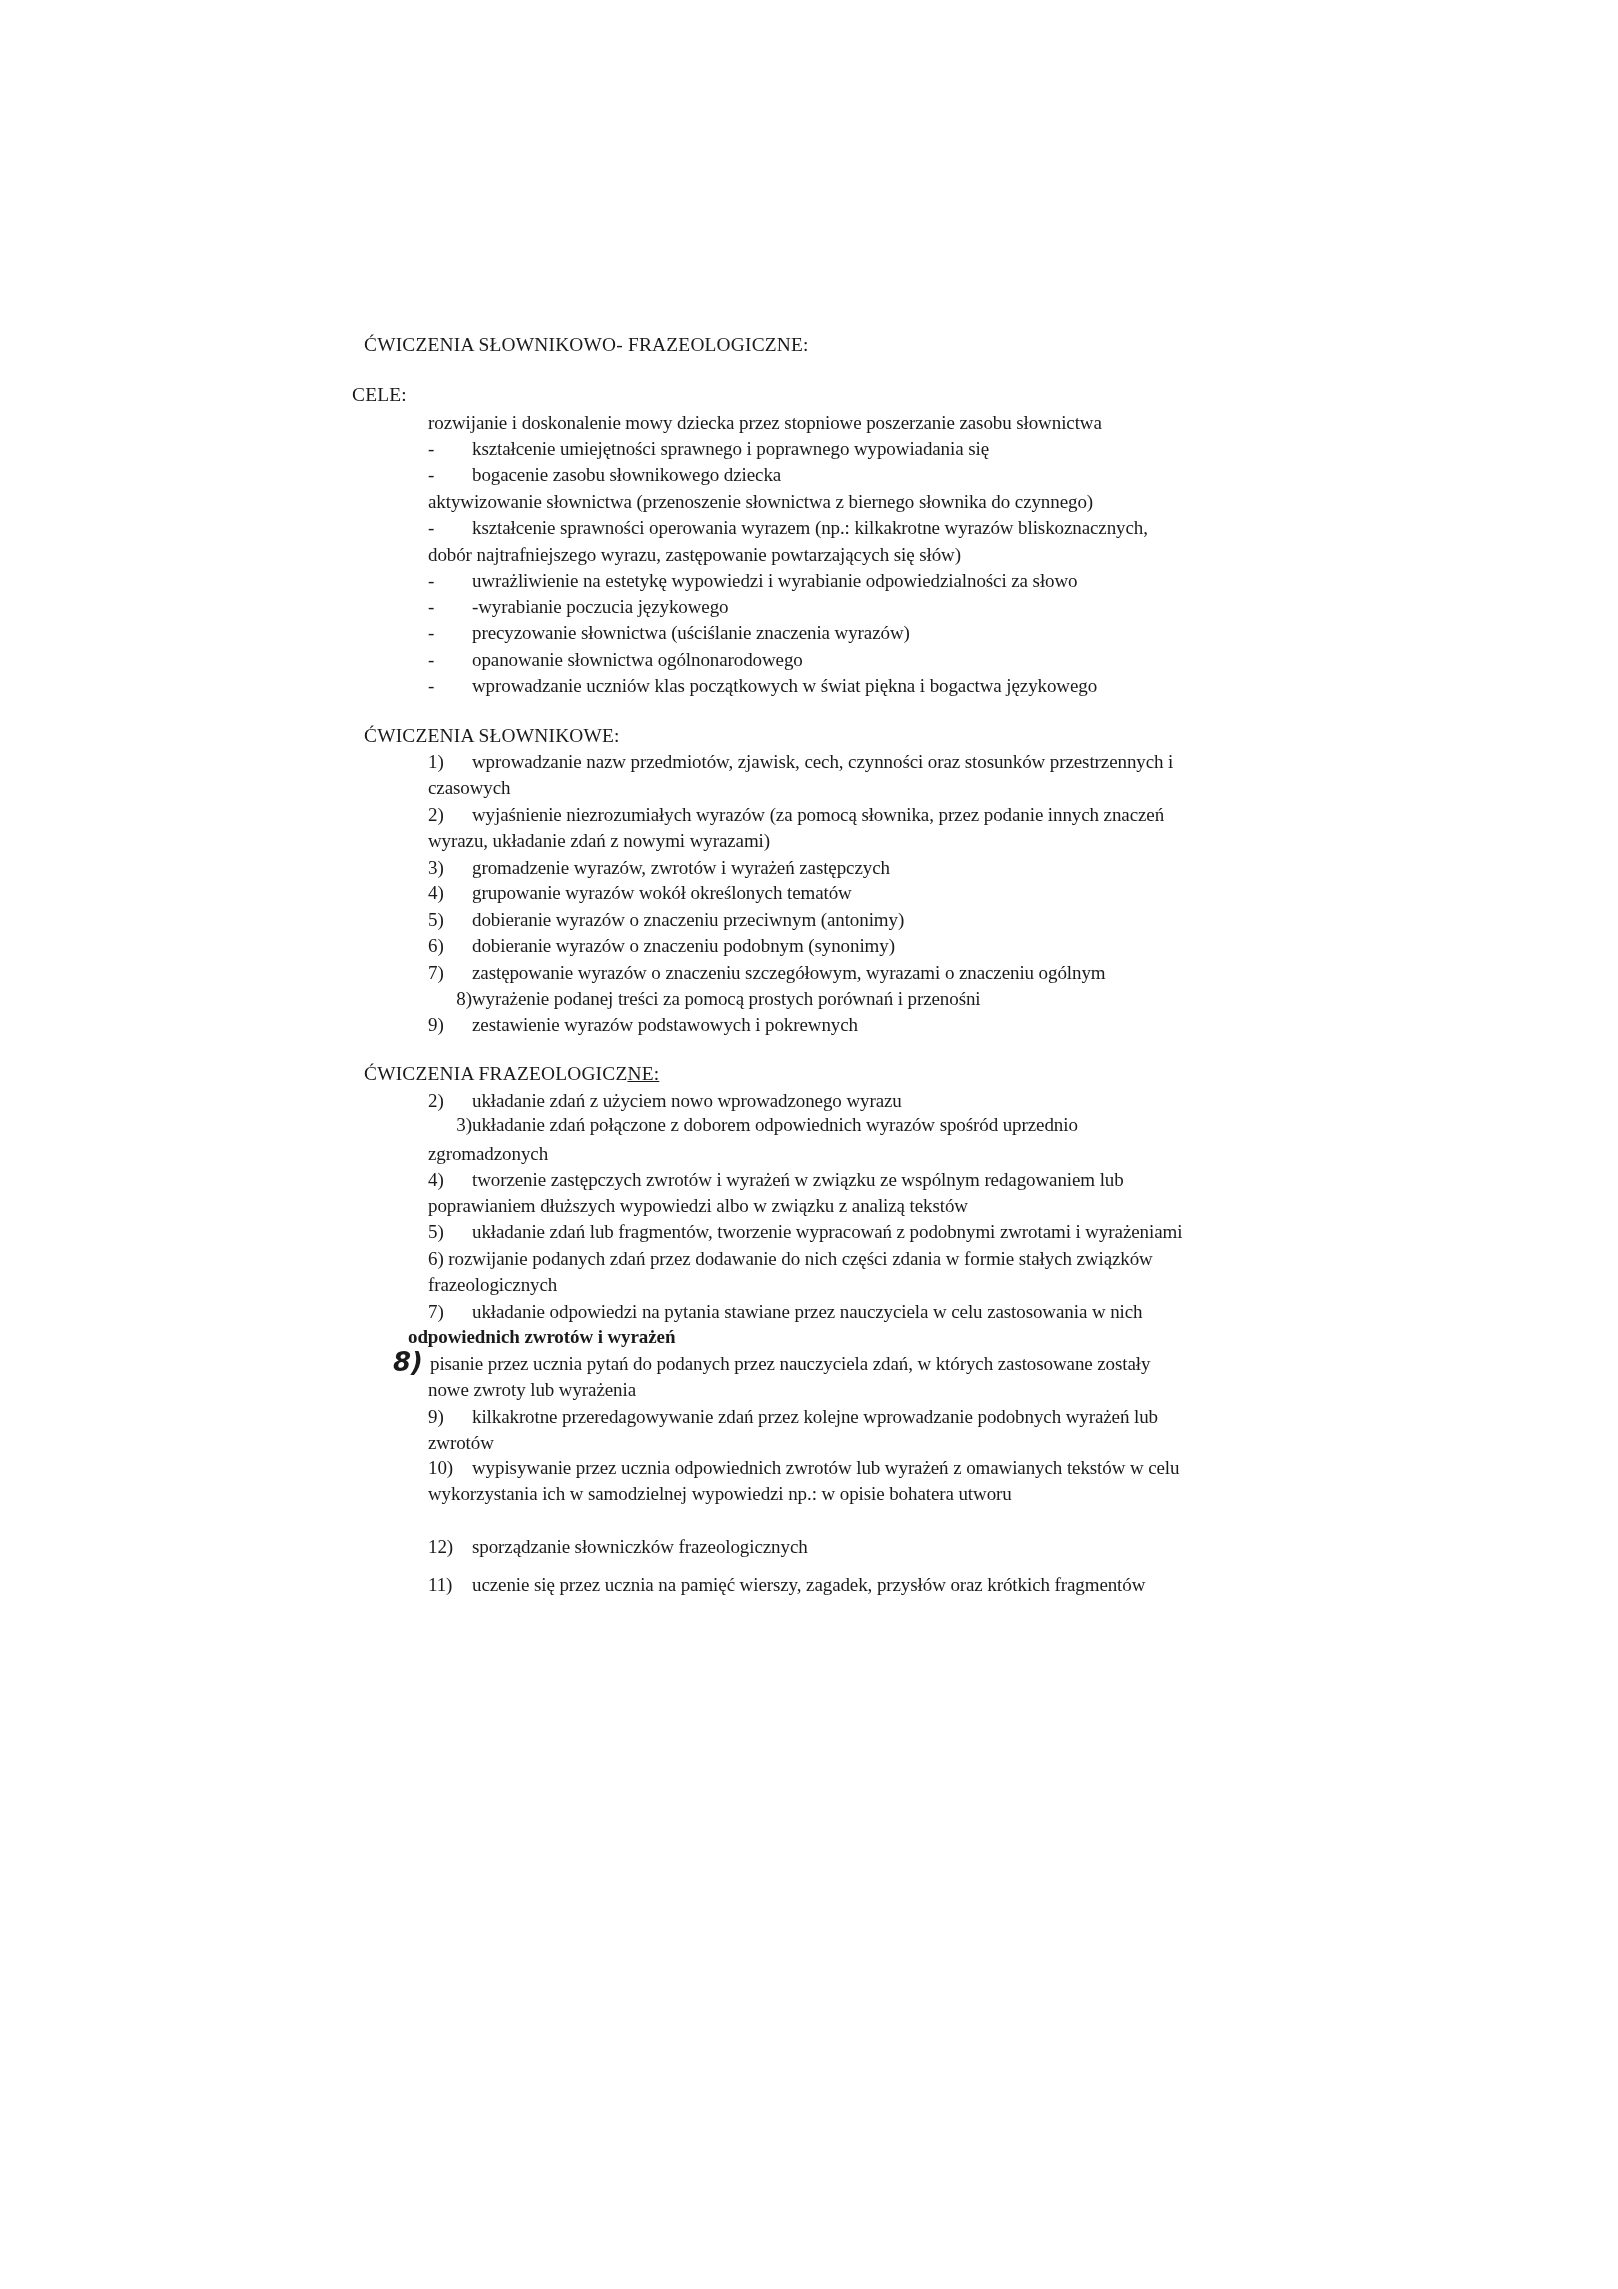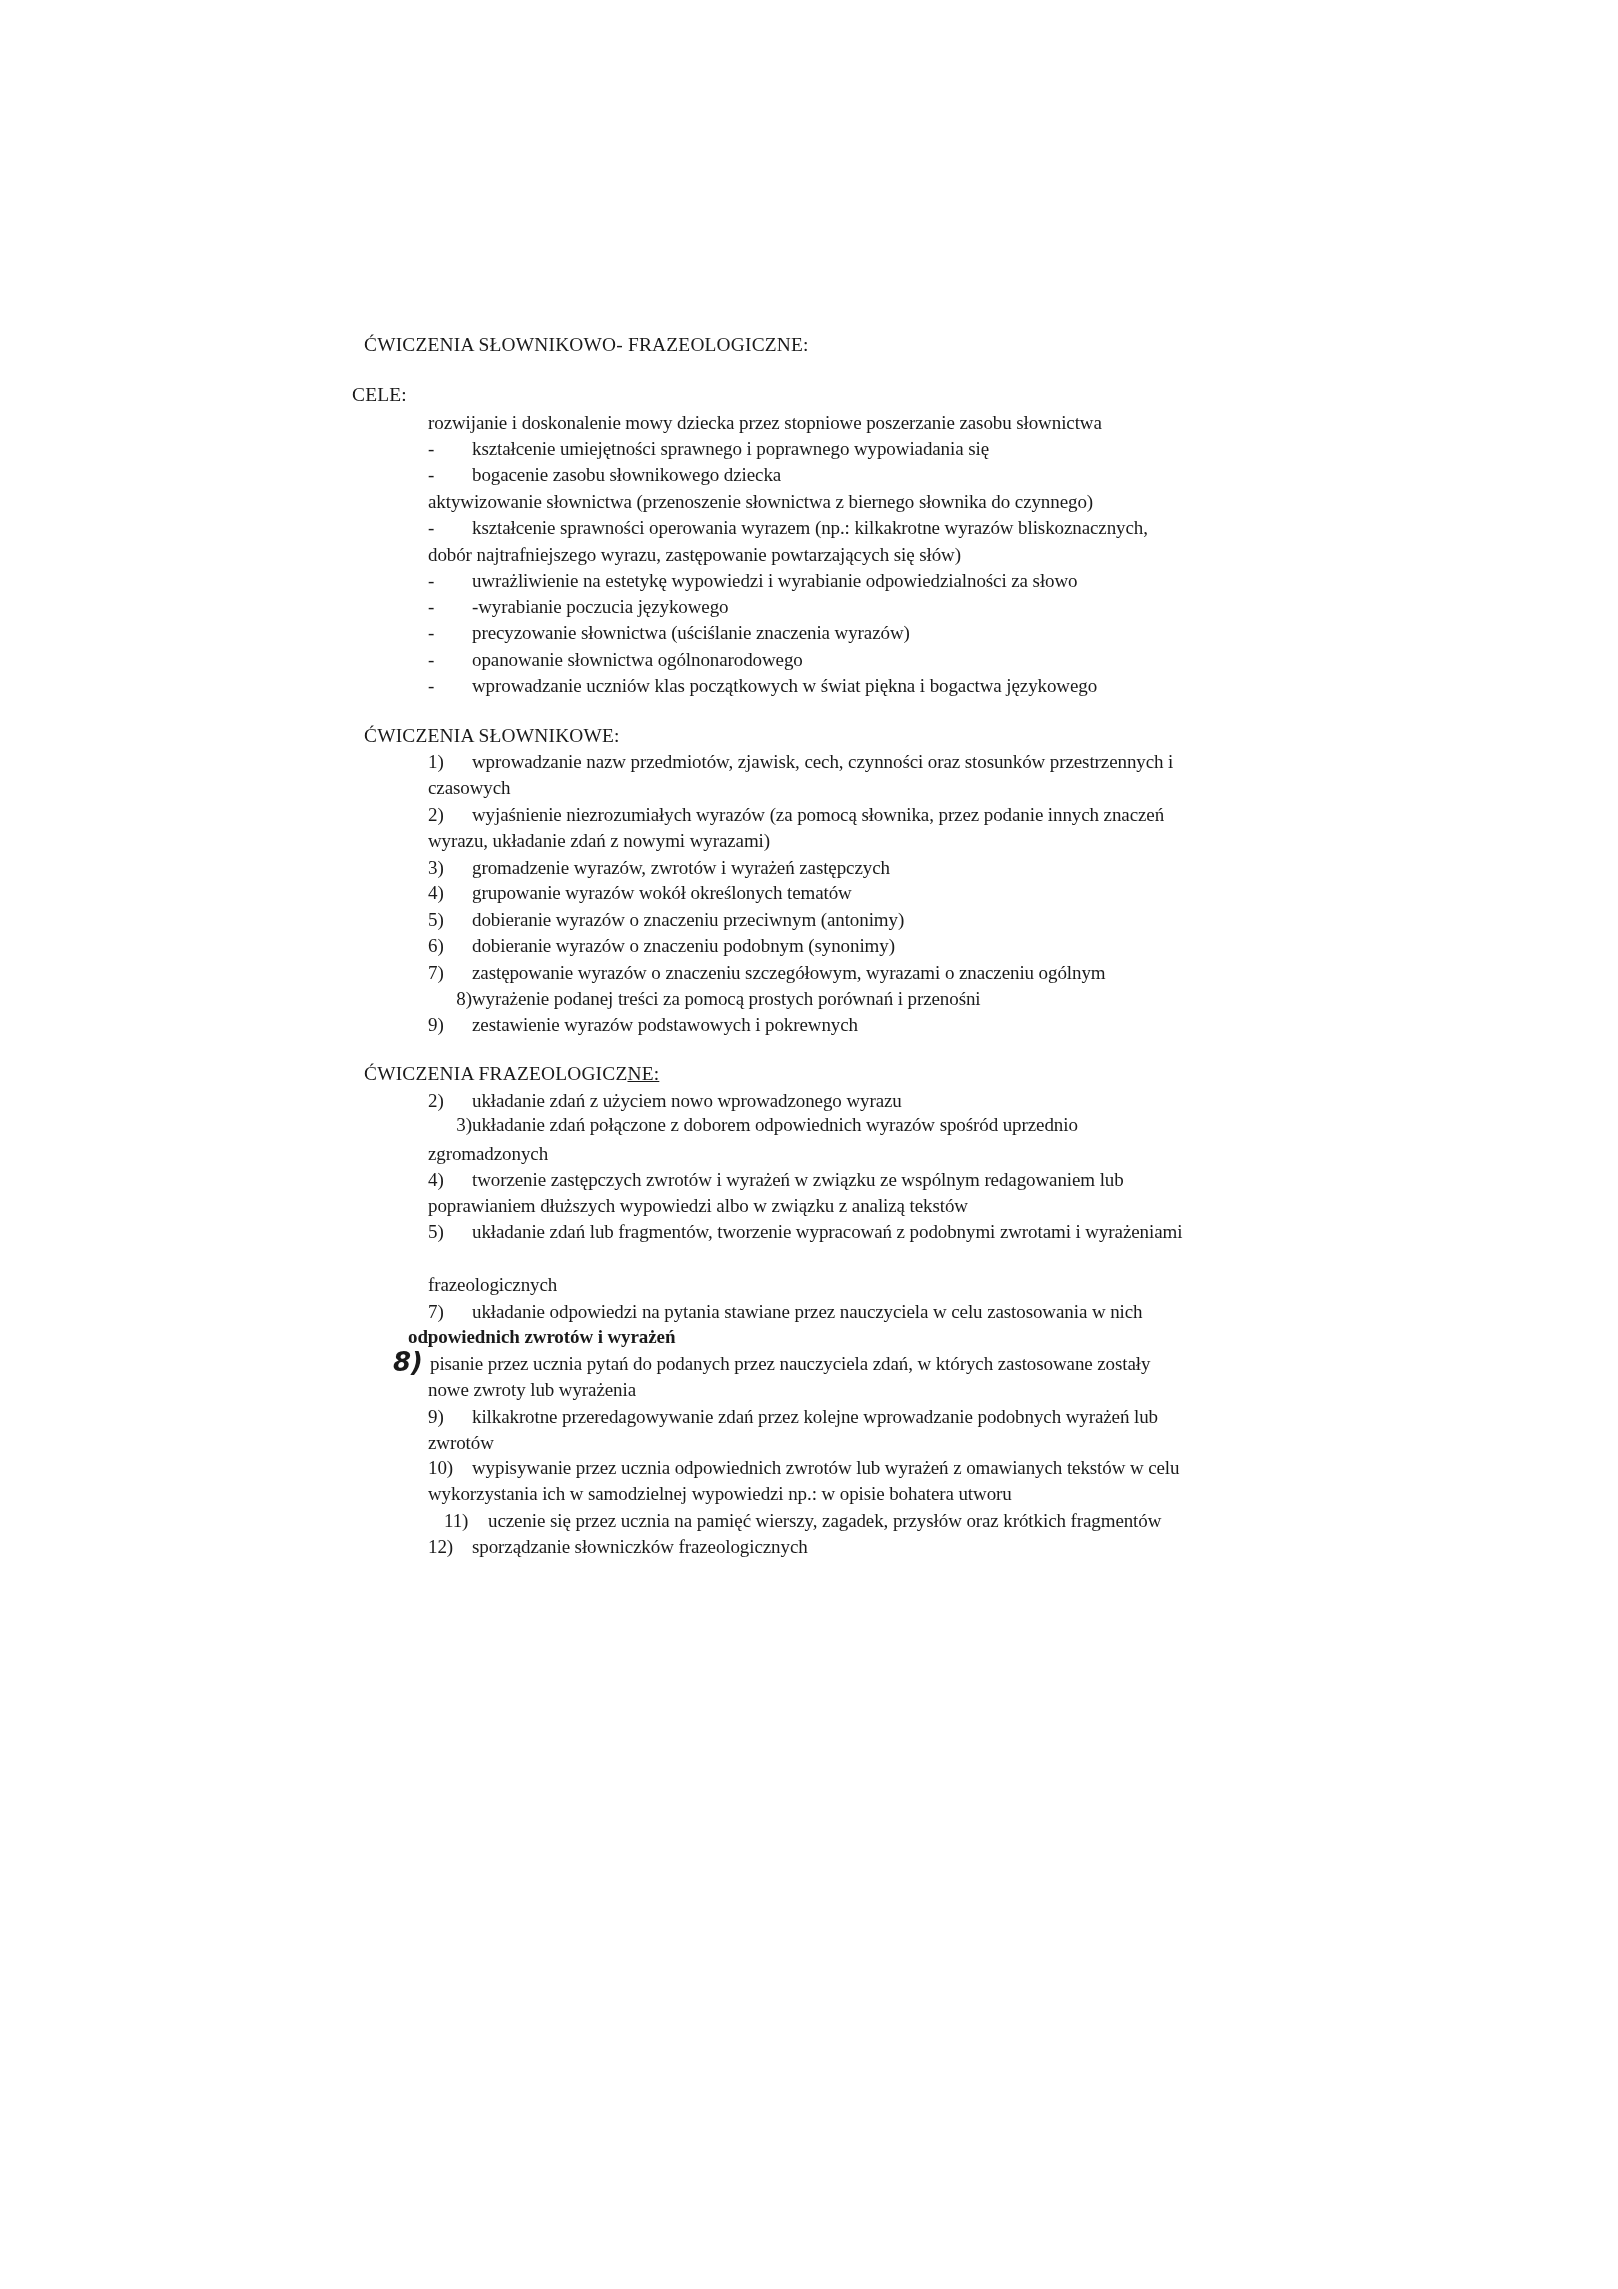--- a/index.html
+++ b/index.html
@@ -64,33 +64,34 @@
   <div class="line" style="left:428px; top:1088px;"><span class="num">2)</span><span>układanie zdań z użyciem nowo wprowadzonego wyrazu</span></div>
 
   <div class="line" style="left:428px; top:1112px;text-align:right;"><span class="num">3)</span><span>układanie zdań połączone z doborem odpowiednich wyrazów spośród uprzednio</span></div>
   <div class="line" style="left:428px; top:1141px;">zgromadzonych</div>
 
   <div class="line" style="left:428px; top:1167px;"><span class="num">4)</span><span>tworzenie zastępczych zwrotów i wyrażeń w związku ze wspólnym redagowaniem lub</span></div>
   <div class="line" style="left:428px; top:1193px;">poprawianiem dłuższych wypowiedzi albo w związku z analizą tekstów</div>
 
   <div class="line" style="left:428px; top:1219px;"><span class="num">5)</span><span>układanie zdań lub fragmentów, tworzenie wypracowań z podobnymi zwrotami i wyrażeniami</span></div>
 
+  <div class="line" style="left:428px; top:1246px;"><span>6)</span> <span>rozwijanie podanych zdań przez dodawanie do nich części zdania w formie stałych związków</span></div>
   <div class="line" style="left:428px; top:1272px;">frazeologicznych</div>
 
   <div class="line" style="left:428px; top:1299px;"><span class="num">7)</span><span>układanie odpowiedzi na pytania stawiane przez nauczyciela w celu zastosowania w nich</span></div>
   <div class="line" style="left:408px; top:1324px;font-weight:bold;">odpowiednich zwrotów i wyrażeń</div>
 
   <div class="big8" style="left:393px; top:1349px;">8)</div>
   <div class="line" style="left:430px; top:1351px;">pisanie przez ucznia pytań do podanych przez nauczyciela zdań, w których zastosowane zostały</div>
   <div class="line" style="left:428px; top:1377px;">nowe zwroty lub wyrażenia</div>
 
   <div class="line" style="left:428px; top:1404px;"><span class="num">9)</span><span>kilkakrotne przeredagowywanie zdań przez kolejne wprowadzanie podobnych wyrażeń lub</span></div>
   <div class="line" style="left:428px; top:1430px;">zwrotów</div>
 
   <div class="line" style="left:428px; top:1455px;"><span class="num">10)</span><span>wypisywanie przez ucznia odpowiednich zwrotów lub wyrażeń z omawianych tekstów w celu</span></div>
   <div class="line" style="left:428px; top:1481px;">wykorzystania ich w samodzielnej wypowiedzi np.: w opisie bohatera utworu</div>
 
-  <div class="line" style="left:428px; top:1508px;margin-left:16px;"><span class="num">11)</span><span>uczenie się przez ucznia na pamięć wierszy, zagadek, przysłów oraz krótkich fragmentów</span></div>
+  <div class="line" style="left:428px; top:1572px;"><span class="num">11)</span><span>uczenie się przez ucznia na pamięć wierszy, zagadek, przysłów oraz krótkich fragmentów</span></div>
 
   <div class="line" style="left:428px; top:1534px;"><span class="num">12)</span><span>sporządzanie słowniczków frazeologicznych</span></div>
 
 </div>
 
 
 </body></html>

